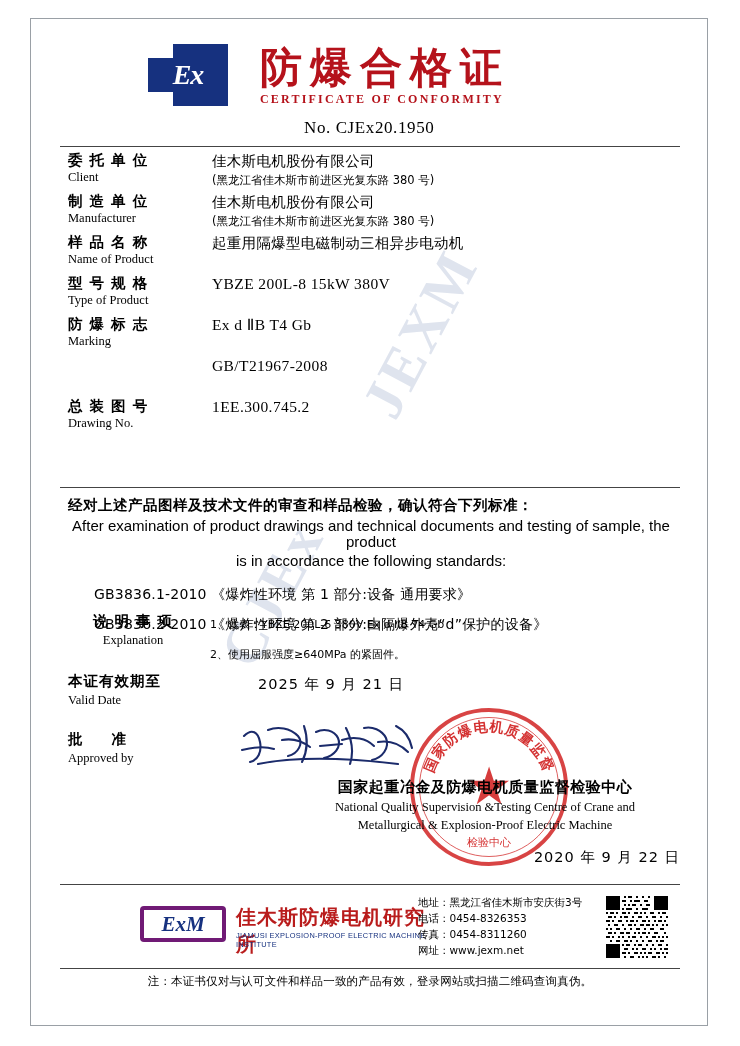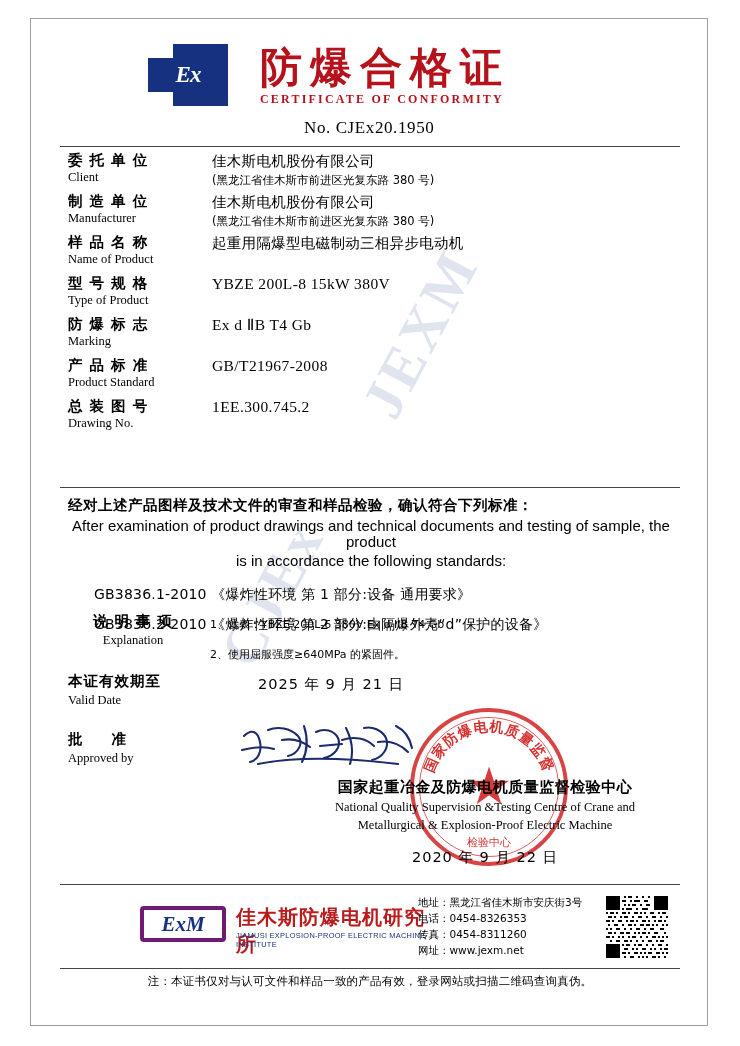--- a/index.html
+++ b/index.html
@@ -89,21 +89,21 @@
     background: #fff;
   }
   .ex-logo .label {
     position: absolute;
     left: 0; top: 0;
     width: 80px; height: 62px;
     color: #fff;
     font-family: "Liberation Serif", serif;
     font-style: italic;
     font-weight: bold;
-    font-size: 23px;
+    font-size: 28px;
     display: flex;
     align-items: center;
     justify-content: center;
     letter-spacing: -1px;
   }
 
   .title-cn {
     position: absolute;
     left: 200px;
     top: 0px;
@@ -407,21 +407,21 @@
   .issuer .en1, .issuer .en2 {
     font-family: "Liberation Serif", serif;
     font-size: 12.5px;
     line-height: 18px;
   }
   .issue-date {
     position: absolute;
     left: 290px;
     top: 848px;
     width: 390px;
-    text-align: center;
+    text-align: right;
     font-family: "DejaVu Sans", sans-serif;
     font-size: 14.5px;
     letter-spacing: 1px;
   }
 
   
   .footer {
     position: absolute;
     left: 60px;
     top: 890px;
@@ -573,24 +573,20 @@
       <div class="lbl">
         <span class="cn">防 爆 标 志</span>
         <span class="en">Marking</span>
       </div>
       <div class="val">
         <span class="main serif">Ex d ⅡB T4 Gb</span>
       </div>
     </div>
 
     <div class="row">
-      <div class="lbl">
-        <span class="cn">产 品 标 准</span>
-        <span class="en">Product Standard</span>
-      </div>
       <div class="val">
         <span class="main serif">GB/T21967-2008</span>
       </div>
     </div>
 
     <div class="row">
       <div class="lbl">
         <span class="cn">总 装 图 号</span>
         <span class="en">Drawing No.</span>
       </div>

